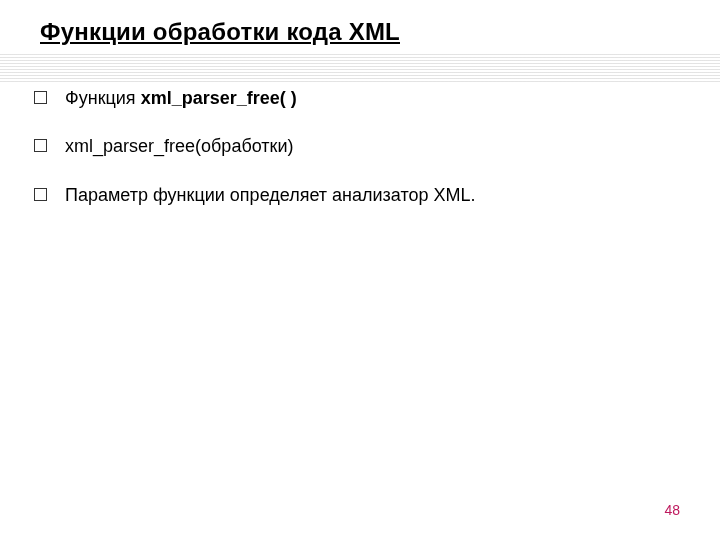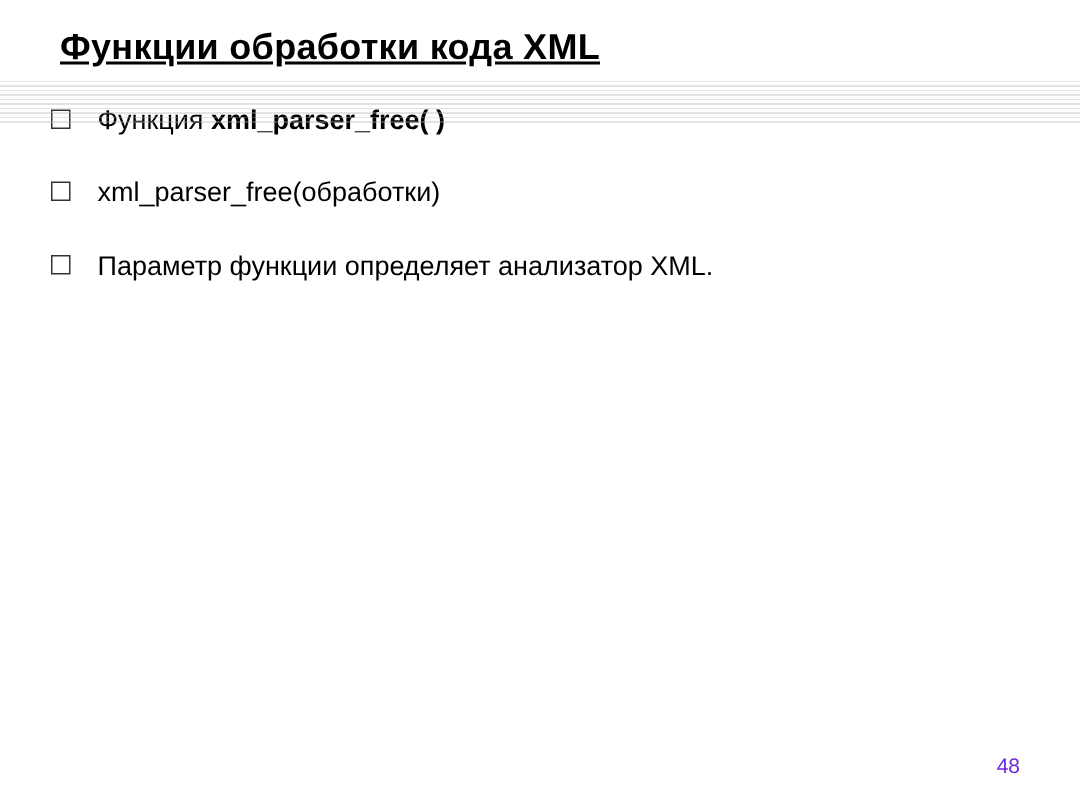--- a/index.html
+++ b/index.html
@@ -37,21 +37,21 @@
       to bottom,
       #b0b0b0 0px,
       #b0b0b0 1px,
       transparent 1px,
       transparent 3px
     );
     opacity: 0.35;
     pointer-events: none;
   }
   .content {
-    margin-top: 22px;
+    margin-top: 40px;
     padding-left: 6px;
   }
   .item {
     display: flex;
     align-items: flex-start;
     margin-bottom: 24px;
     font-size: 18px;
     line-height: 1.35;
     color: #000;
   }
@@ -65,21 +65,21 @@
   }
   .text {
     flex: 1 1 auto;
   }
   .bold { font-weight: bold; }
   .page-num {
     position: absolute;
     bottom: 22px;
     right: 40px;
     font-size: 14px;
-    color: #6d28d9;
+    color: #be185d;
   }
 </style>
 </head>
 <body>
 <div class="slide">
 
   <h1 class="title">Функции обработки кода XML</h1>
   <div class="rule-band"></div>
 
   <div class="content">

